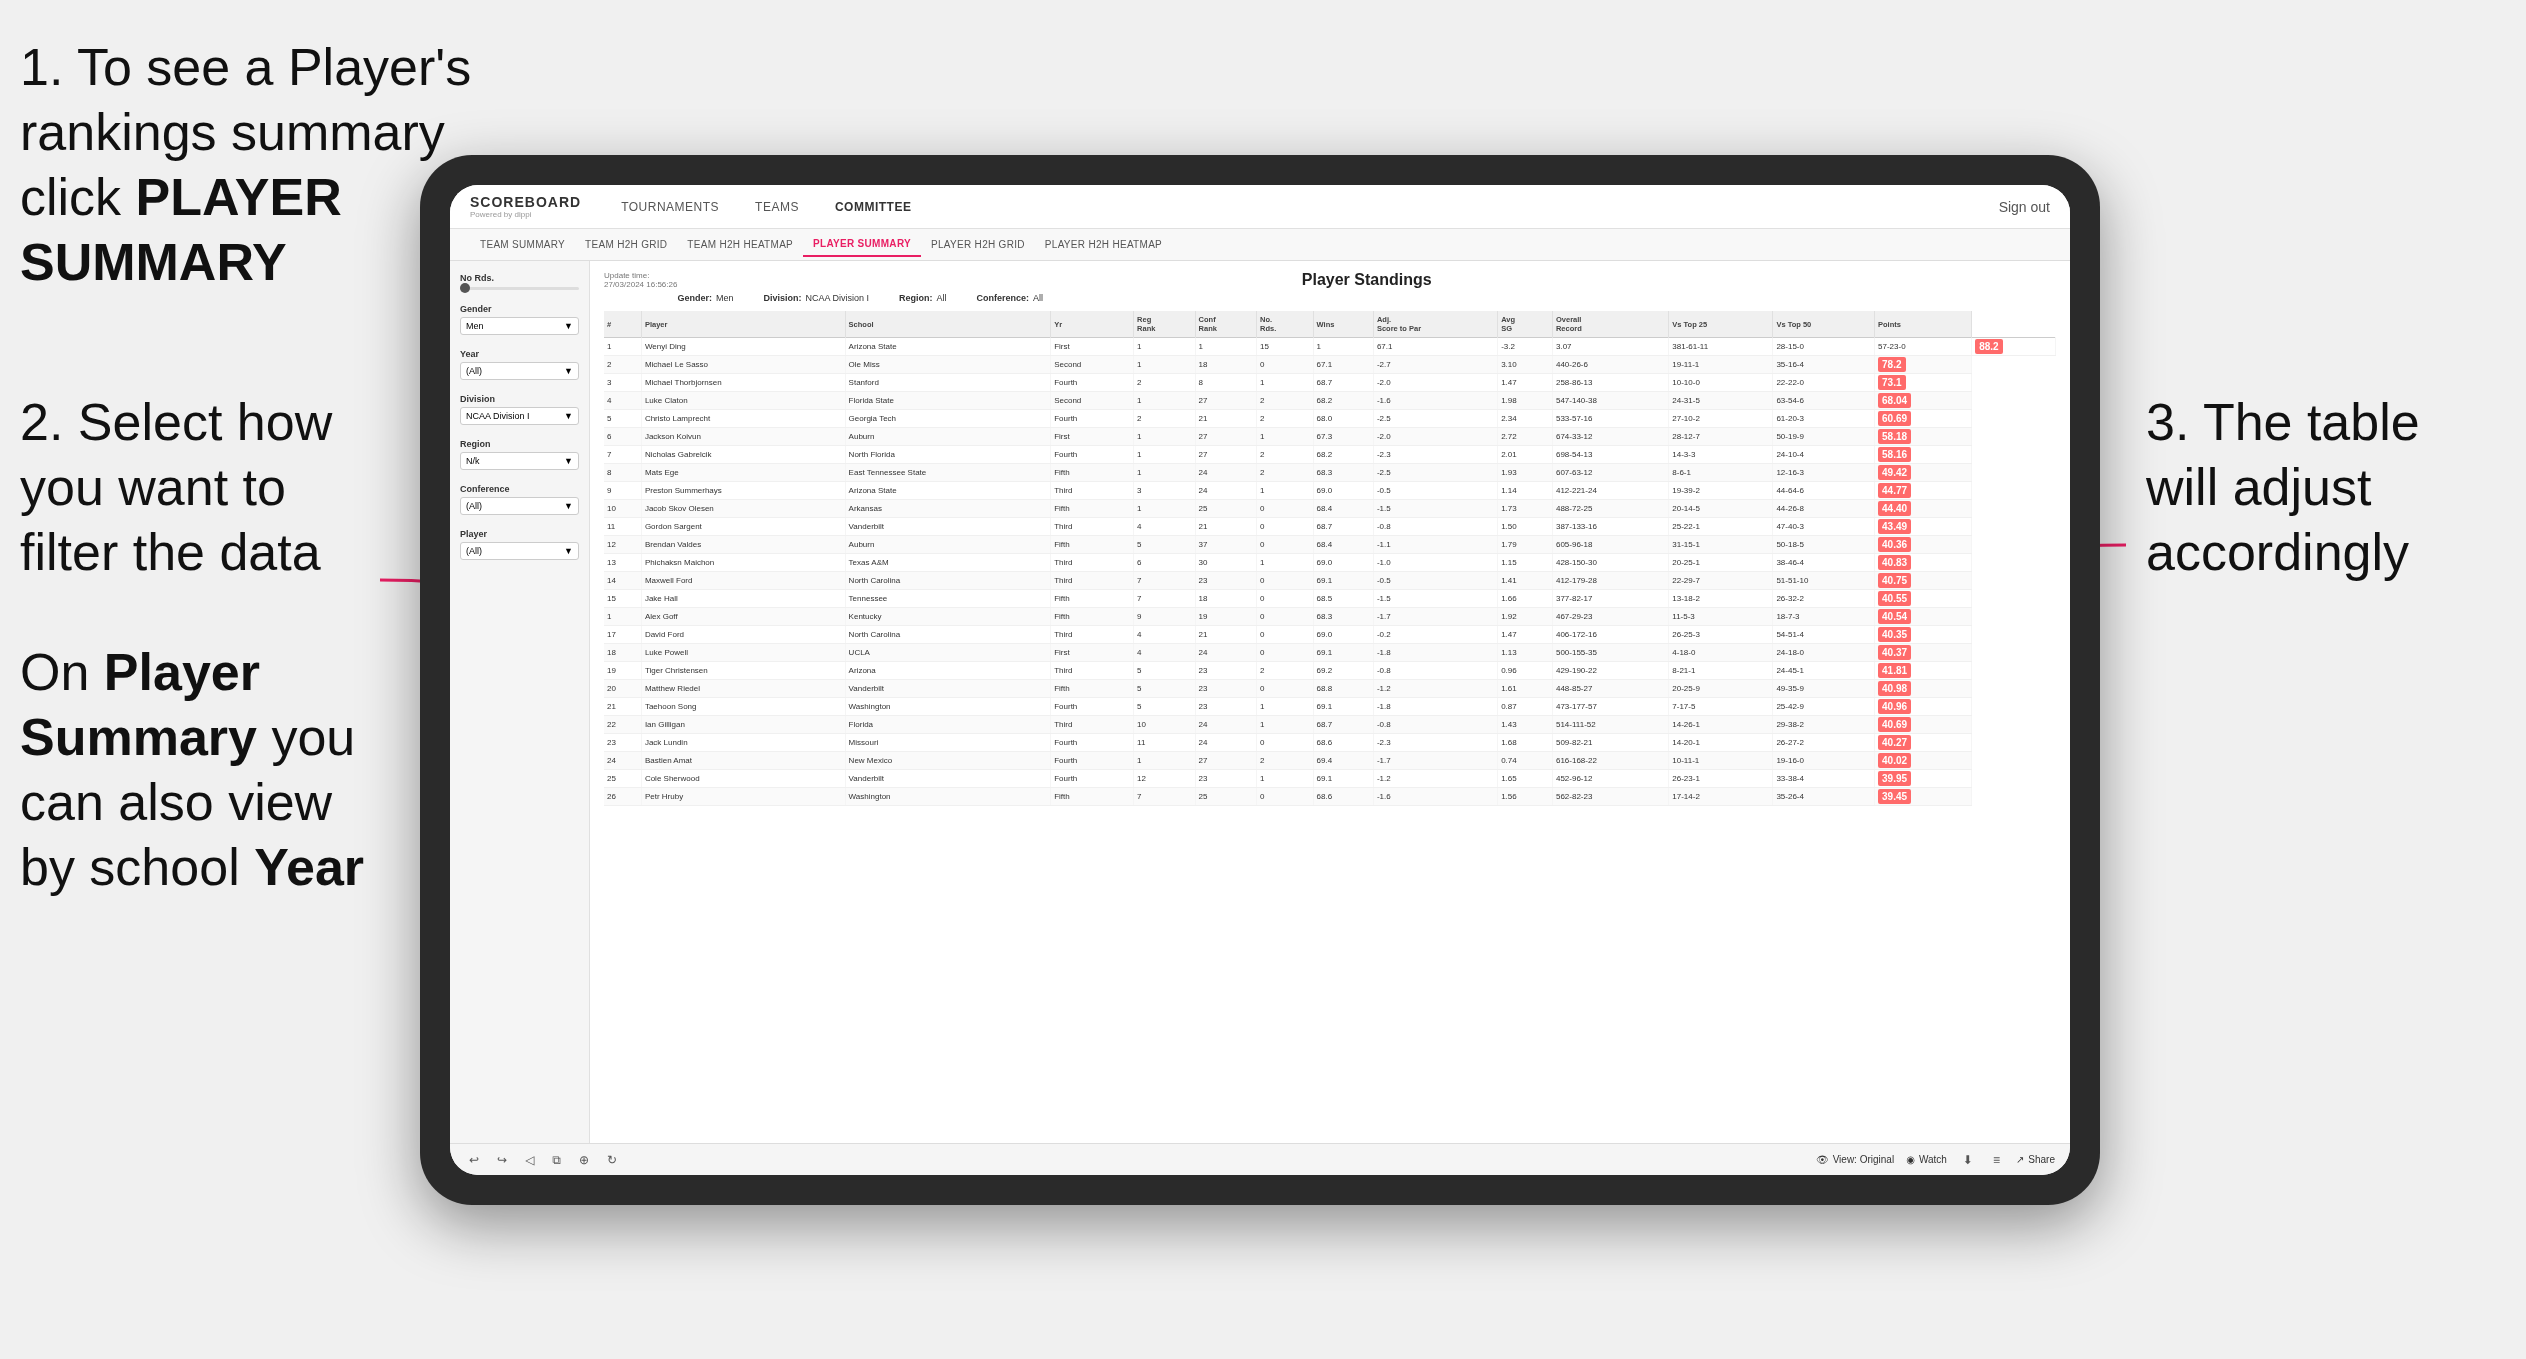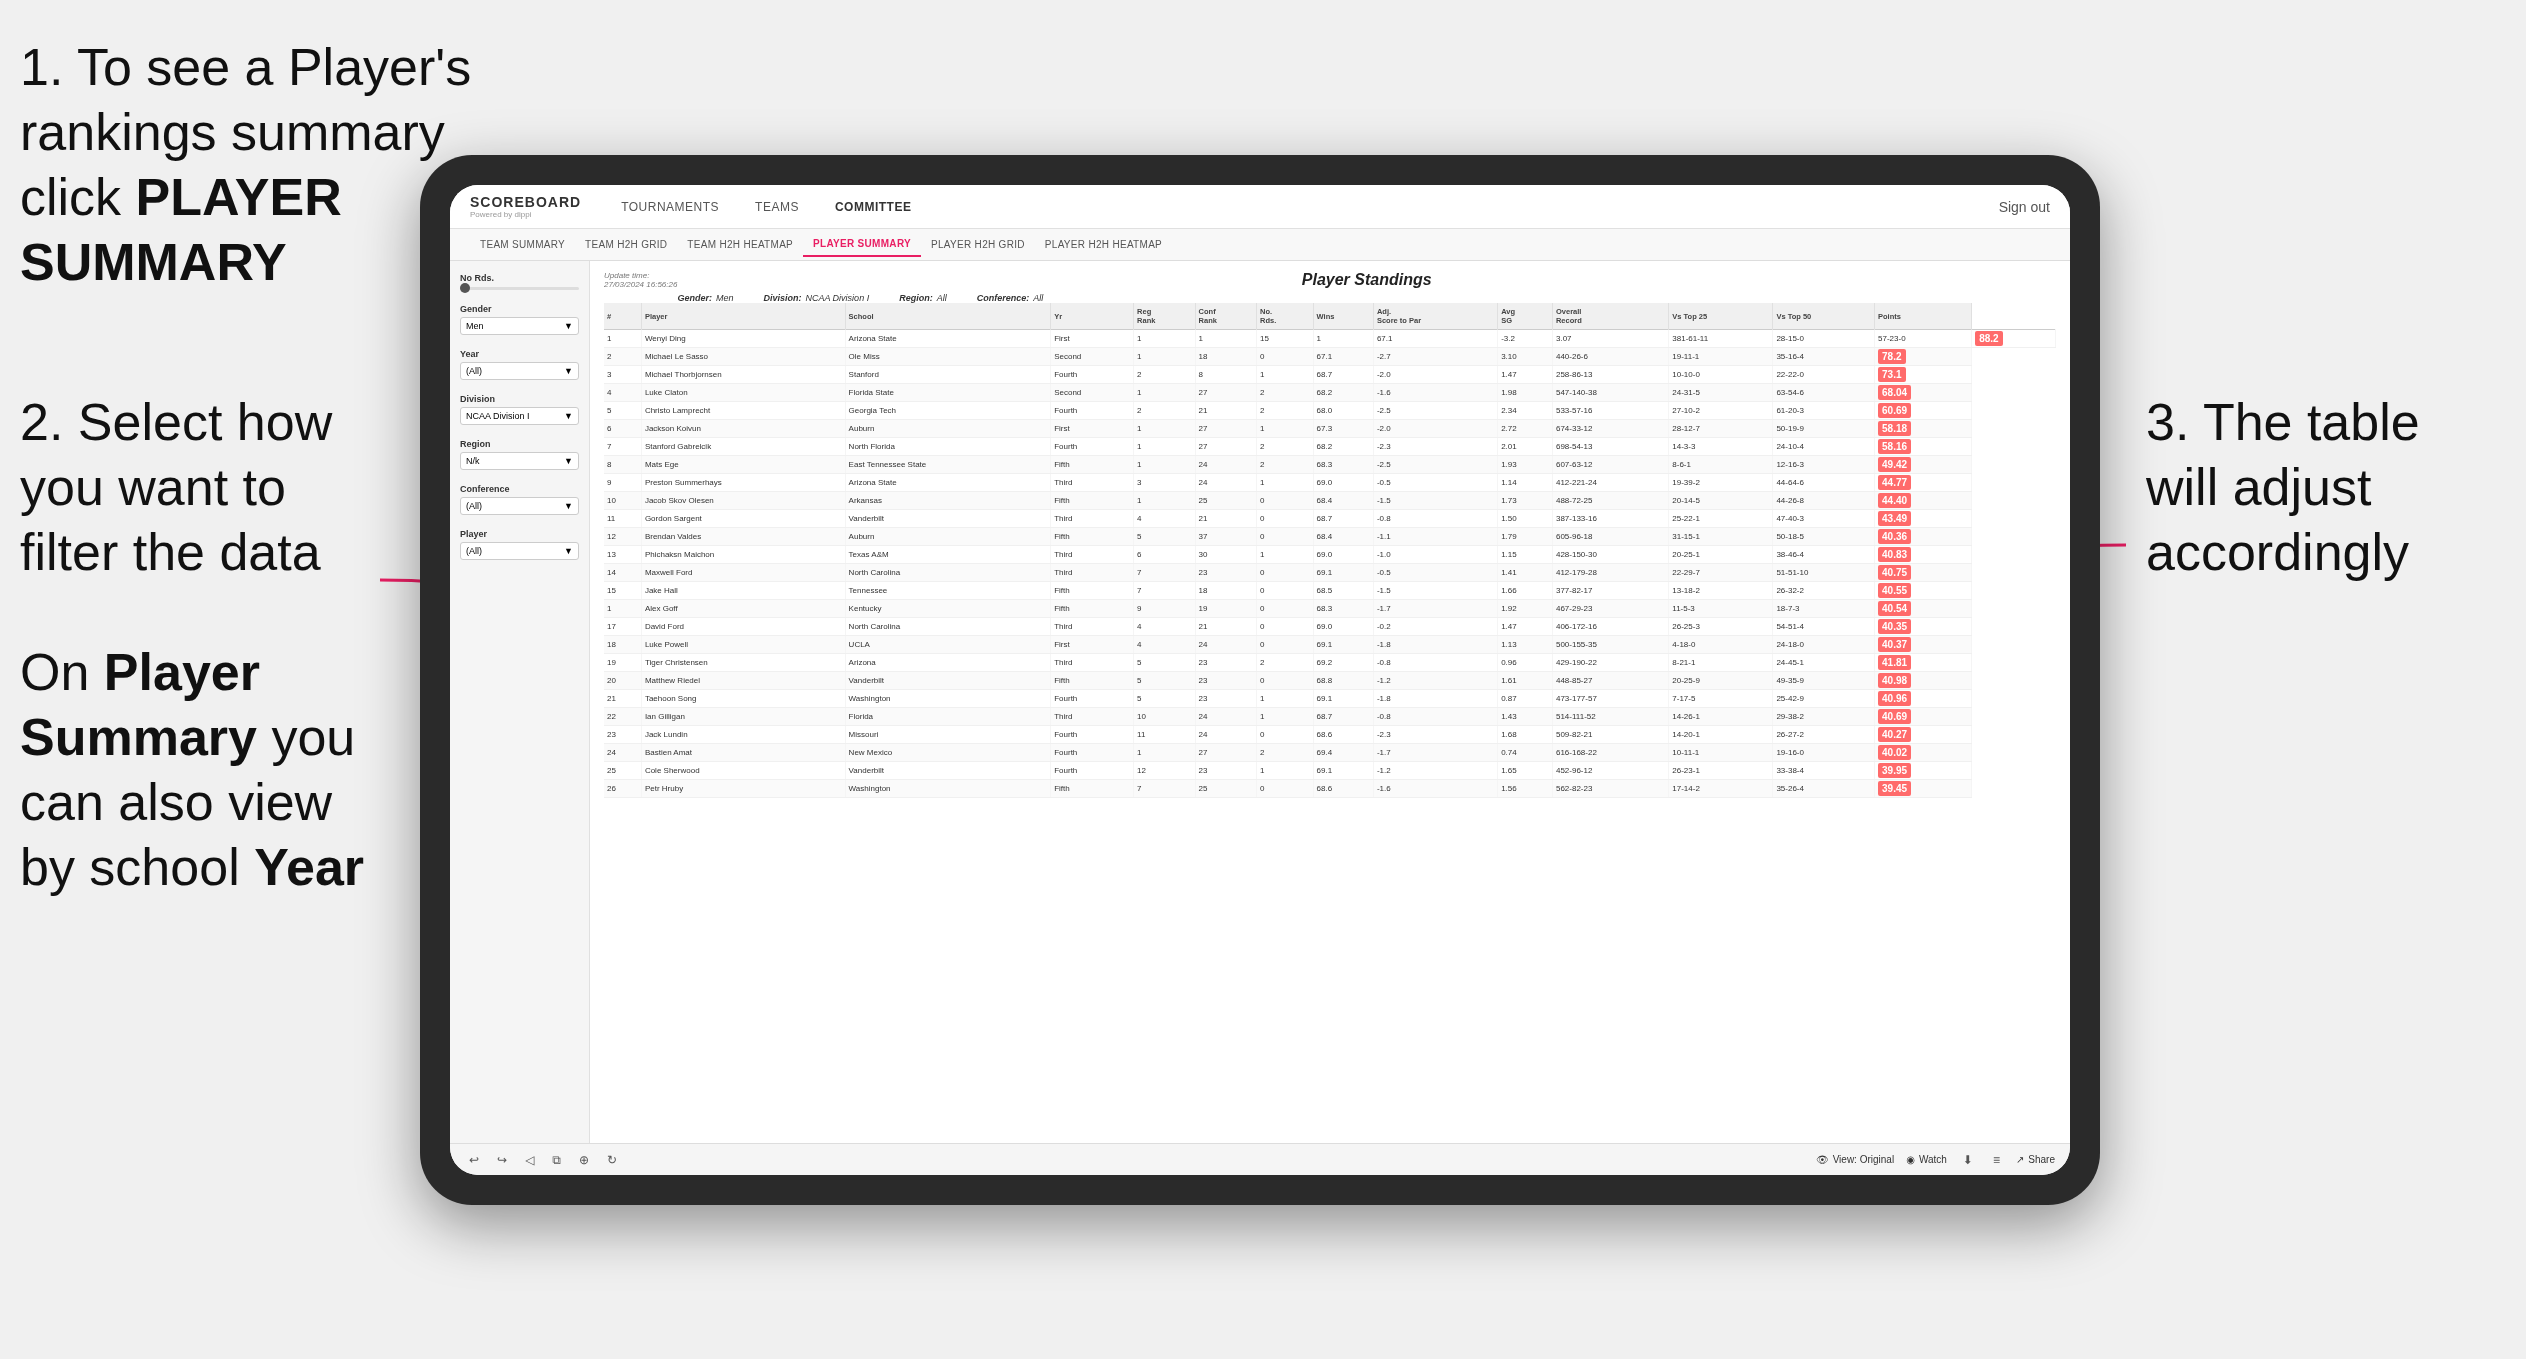--- a/index.html
+++ b/index.html
@@ -224,21 +224,21 @@
     .table-area {
       flex: 1;
       padding: 10px 14px;
       overflow: auto;
     }
 
     .table-header-section {
       display: flex;
       justify-content: space-between;
       align-items: flex-start;
-      font-style: italic;
+      margin-bottom: 8px;
     }
 
     .update-time {
       font-size: 8px;
       color: #777;
     }
 
     .player-standings-title {
       font-size: 16px;
       font-weight: 700;
@@ -625,21 +625,21 @@
                 <td>67.3</td>
                 <td>-2.0</td>
                 <td>2.72</td>
                 <td>674-33-12</td>
                 <td>28-12-7</td>
                 <td>50-19-9</td>
                 <td><span class="points-cell">58.18</span></td>
               </tr>
               <tr>
                 <td>7</td>
-                <td>Stanford Gabrelcik</td>
+                <td>Nicholas Gabrelcik</td>
                 <td>North Florida</td>
                 <td>Fourth</td>
                 <td>1</td>
                 <td>27</td>
                 <td>2</td>
                 <td>68.2</td>
                 <td>-2.3</td>
                 <td>2.01</td>
                 <td>698-54-13</td>
                 <td>14-3-3</td>

